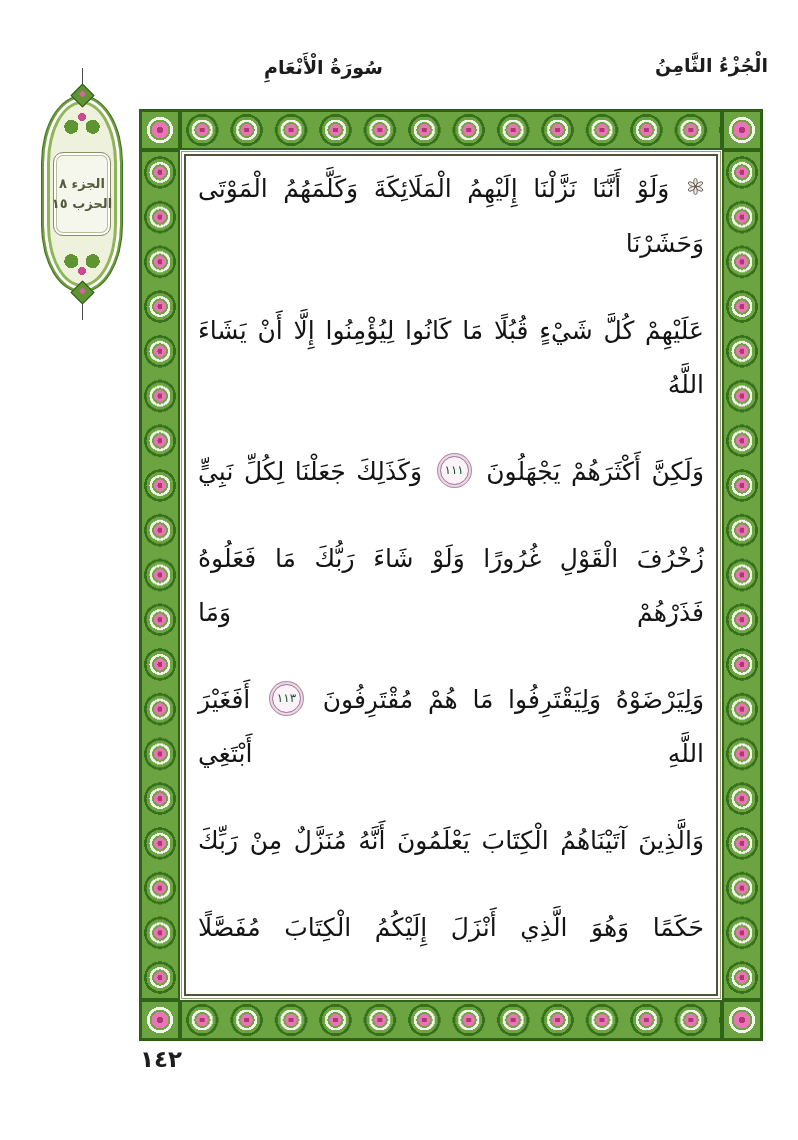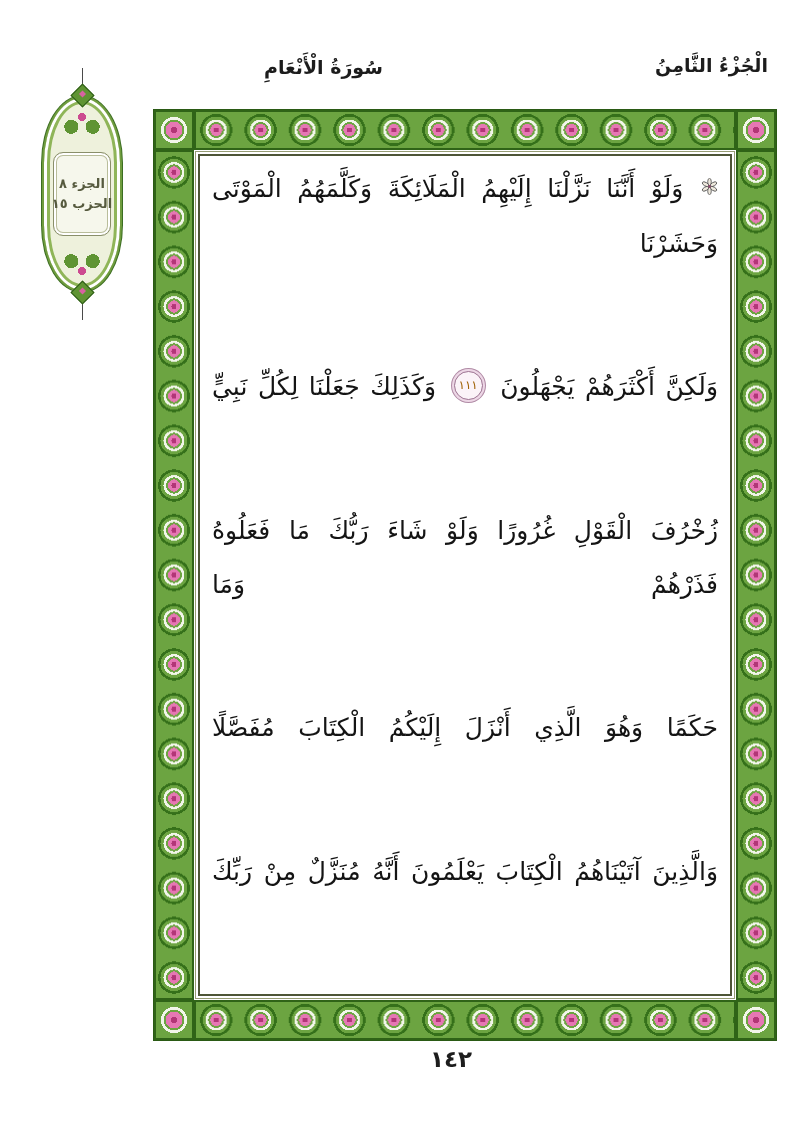--- a/index.html
+++ b/index.html
@@ -64,21 +64,20 @@
   }
   .med-panel .mtxt{
     font-size:13px;font-weight:bold;color:#565a3e;line-height:1.25;white-space:nowrap;
   }
 
   
   .frame{
     position:absolute;left:140px;top:110px;width:622px;height:930px;
     box-shadow:0 0 0 1px #2a5a14;
     background:#fff;
-    margin-left:14px;
   }
   .strip{position:absolute;background-color:#6ca441;box-shadow:inset 0 0 0 2px #2f6317;}
   .strip.h{
     left:40px;right:40px;height:40px;
     background-image:
       radial-gradient(circle at 50% 50%, #b23577 0 2.5px, #e677b4 2.5px 6px, rgba(0,0,0,0) 6px),
       radial-gradient(circle at 50% 50%, rgba(0,0,0,0) 0 8px, #f2f6ea 8px 10.5px, rgba(0,0,0,0) 10.5px),
       radial-gradient(circle at 50% 50%, rgba(0,0,0,0) 0 13.5px, #35701a 13.5px 16px, rgba(0,0,0,0) 16px);
     background-size:44.43px 40px;
   }
@@ -127,33 +126,33 @@
     white-space:normal;
     overflow:visible;
   }
   .ayah{
     display:inline-flex;align-items:center;justify-content:center;
     width:27px;height:27px;
     border-radius:50%;
     background:#fbf3f8;
     border:1px solid #9b7190;
     box-shadow:0 0 0 2px #edd7e6, 0 0 0 3px #b08aa5;
-    font-size:12px;line-height:1;color:#a16207;
+    font-size:12px;line-height:1;color:#14532d;
     vertical-align:middle;
     margin:0 7px;
     transform:translateY(-3px);
   }
   .rub{
     display:inline-block;vertical-align:middle;margin-left:2px;
     transform:translateY(-3px);
   }
   
   .page-number{
     position:absolute;top:1046px;left:140px;width:622px;
-    text-align:center;font-size:23px;font-weight:bold;color:#1d1d1d;
+    text-align:left;font-size:23px;font-weight:bold;color:#1d1d1d;
   }
 </style>
 </head>
 <body>
 
 <div class="page">
 
   <div class="hdr hdr-juz">الْجُزْءُ الثَّامِنُ</div>
   <div class="hdr hdr-surah">سُورَةُ الْأَنْعَامِ</div>
 
@@ -185,23 +184,25 @@
                 <g fill="#efe9dd" stroke="#555" stroke-width="1">
                   <ellipse cx="10" cy="4.6" rx="2.1" ry="4.2" transform="rotate(0 10 10)"></ellipse>
                   <ellipse cx="10" cy="4.6" rx="2.1" ry="4.2" transform="rotate(60 10 10)"></ellipse>
                   <ellipse cx="10" cy="4.6" rx="2.1" ry="4.2" transform="rotate(120 10 10)"></ellipse>
                   <ellipse cx="10" cy="4.6" rx="2.1" ry="4.2" transform="rotate(180 10 10)"></ellipse>
                   <ellipse cx="10" cy="4.6" rx="2.1" ry="4.2" transform="rotate(240 10 10)"></ellipse>
                   <ellipse cx="10" cy="4.6" rx="2.1" ry="4.2" transform="rotate(300 10 10)"></ellipse>
                 </g>
                 <circle cx="10" cy="10" r="1.7" fill="#8c4a6b"></circle>
               </svg></span> <span>وَلَوْ أَنَّنَا نَزَّلْنَا إِلَيْهِمُ الْمَلَائِكَةَ وَكَلَّمَهُمُ الْمَوْتَى وَحَشَرْنَا</span> </div>
+          <div class="line"><span>عَلَيْهِمْ كُلَّ شَيْءٍ قُبُلًا مَا كَانُوا لِيُؤْمِنُوا إِلَّا أَنْ يَشَاءَ اللَّهُ</span> </div>
           <div class="line"><span>وَلَكِنَّ أَكْثَرَهُمْ يَجْهَلُونَ</span> <span class="ayah">١١١</span> <span>وَكَذَلِكَ جَعَلْنَا لِكُلِّ نَبِيٍّ</span> </div>
           <div class="line"><span>زُخْرُفَ الْقَوْلِ غُرُورًا وَلَوْ شَاءَ رَبُّكَ مَا فَعَلُوهُ فَذَرْهُمْ وَمَا</span> </div>
+          <div class="line"><span>وَلِيَرْضَوْهُ وَلِيَقْتَرِفُوا مَا هُمْ مُقْتَرِفُونَ</span> <span class="ayah">١١٣</span> <span>أَفَغَيْرَ اللَّهِ أَبْتَغِي</span> </div>
+          <div class="line"><span>وَالَّذِينَ آتَيْنَاهُمُ الْكِتَابَ يَعْلَمُونَ أَنَّهُ مُنَزَّلٌ مِنْ رَبِّكَ</span> </div>
           <div class="line"><span>حَكَمًا وَهُوَ الَّذِي أَنْزَلَ إِلَيْكُمُ الْكِتَابَ مُفَصَّلًا</span> </div>
-          <div class="line"><span>وَالَّذِينَ آتَيْنَاهُمُ الْكِتَابَ يَعْلَمُونَ أَنَّهُ مُنَزَّلٌ مِنْ رَبِّكَ</span> </div>
         </div>
     </div>
   </div>
 
   <div class="page-number">١٤٢</div>
 
 </div>
 
 </body></html>

